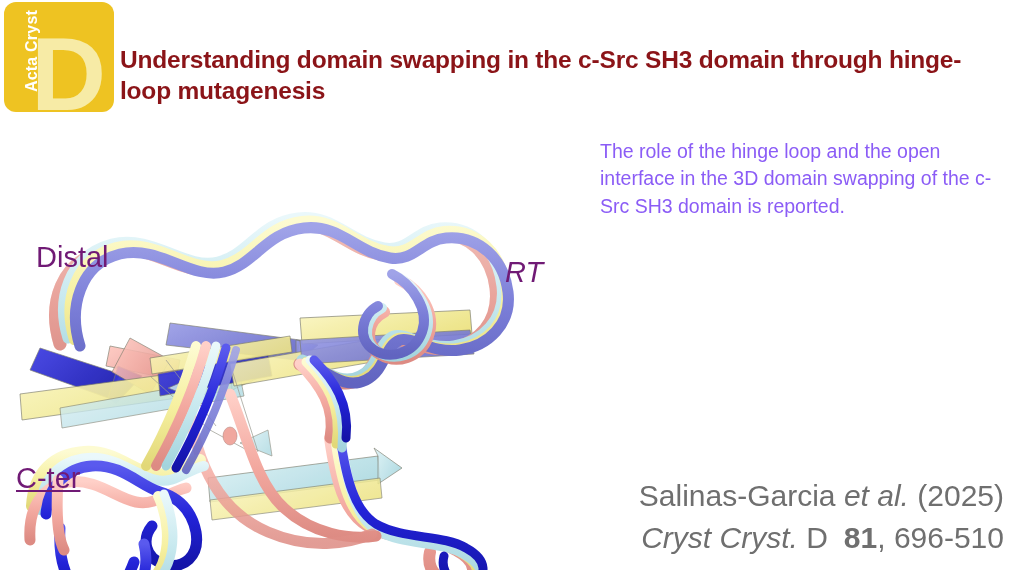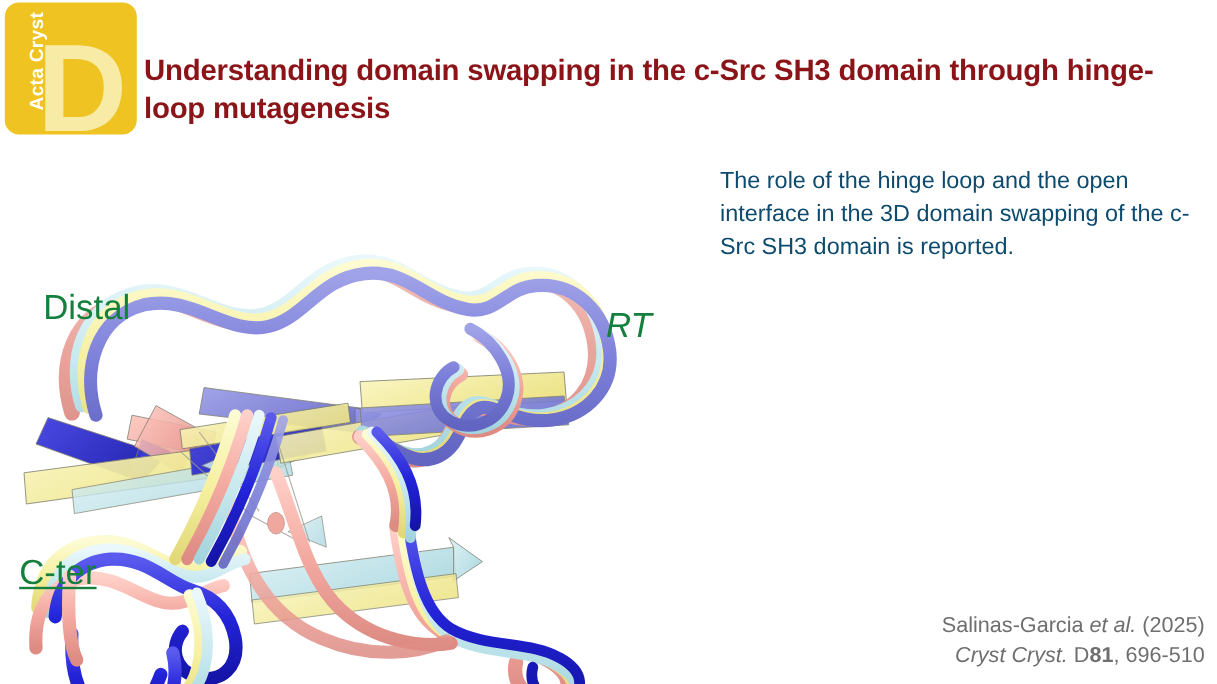--- a/index.html
+++ b/index.html
@@ -68,54 +68,54 @@
     font-family: "Liberation Sans", sans-serif;
     margin-top: 28px;
   }
 
   
   #synopsis-text {
     position: absolute;
     left: 600px;
     top: 138px;
     width: 400px;
-    color: #0c4a6e;
+    color: #8b5cf6;
     font-size: 19.5px;
     line-height: 1.40;
     font-family: "Liberation Sans", sans-serif;
   }
 
   
   #citation {
     position: absolute;
     right: 10px;
     bottom: 10px;
     width: 460px;
     text-align: right;
     color: #6f6f6f;
-    font-size: 18px;
+    font-size: 30px;
     line-height: 1.42;
     font-family: "Liberation Sans", sans-serif;
   }
   #citation .ital { font-style: italic; }
-  #citation .bold { font-weight: bold; }
+  #citation .bold { font-weight: bold; margin-left: 16px; }
 
   
   #figure-panel {
     position: absolute;
     left: 0px;
     top: 108px;
     width: 600px;
     height: 462px;
   }
   #figure-panel svg { display: block; }
 
   .struct-label {
     position: absolute;
-    color: #15803d;
+    color: #701a75;
     font-size: 29px;
     font-family: "Liberation Sans", sans-serif;
     white-space: nowrap;
   }
   #label-distal { left: 36px;  top: 133px; }
   #label-rt     { left: 505px; top: 148px; font-style: italic; }
   #label-cter   { left: 16px;  top: 354px; text-decoration: underline; }
 </style>
 </head>
 <body>

